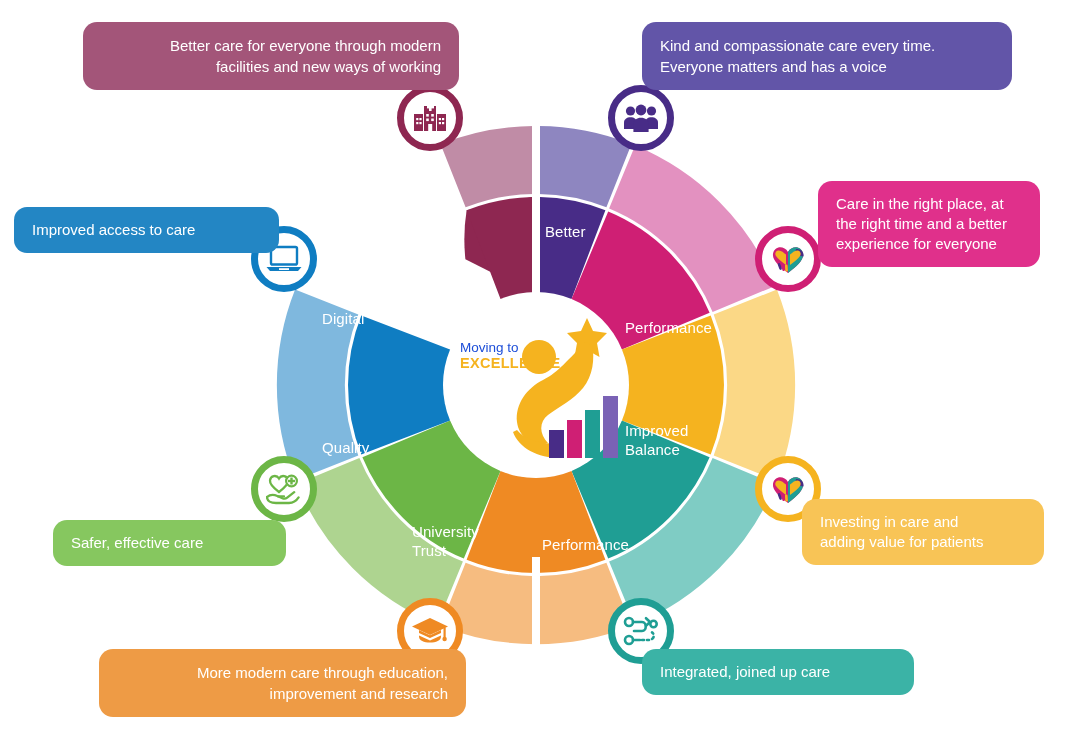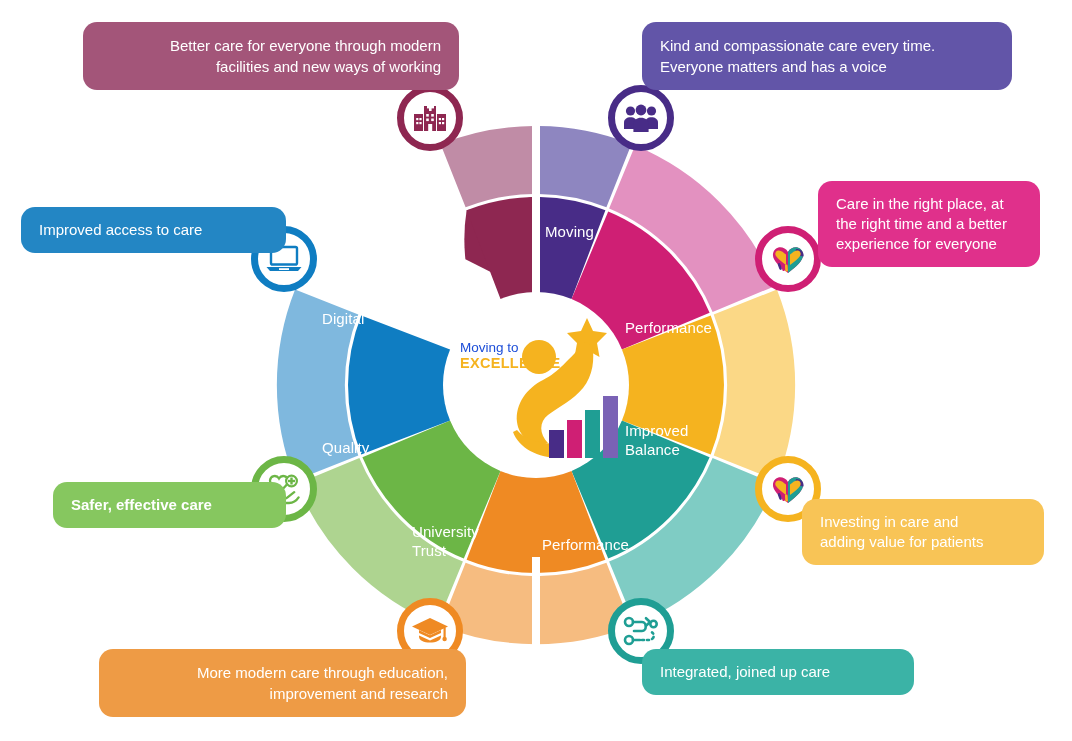--- a/index.html
+++ b/index.html
@@ -127,21 +127,21 @@
       <path d="M14 120 C 20 136 38 146 62 146 L 62 132 C 42 132 26 128 18 118 Z" fill="#f5b31f"></path>
 
       <rect x="50" y="118" width="15" height="28" fill="#482c87"></rect>
       <rect x="68" y="108" width="15" height="38" fill="#cf1f74"></rect>
       <rect x="86" y="98" width="15" height="48" fill="#1f9e94"></rect>
       <rect x="104" y="84" width="15" height="62" fill="#7a62b5"></rect>
     </svg>
   </div>
 
   <div class="seg-label" style="left:415px;top:210px;width:110px;">HTP</div>
-  <div class="seg-label" style="left:545px;top:210px;width:110px;">Moving</div>
+  <div class="seg-label" style="left:545px;top:210px;width:110px;">Better</div>
   <div class="seg-label" style="left:625px;top:306px;width:130px;">Performance</div>
   <div class="seg-label" style="left:625px;top:409px;width:125px;">Improved
 Balance</div>
   <div class="seg-label" style="left:542px;top:523px;width:130px;">Performance</div>
   <div class="seg-label" style="left:412px;top:510px;width:115px;">University
 Trust</div>
   <div class="seg-label" style="left:322px;top:426px;width:110px;">Quality</div>
   <div class="seg-label" style="left:322px;top:297px;width:110px;">Digital</div>
 
   <div class="badge" style="left:397px;top:85px;border:7px solid #8e2751;">
@@ -264,17 +264,17 @@
 Everyone matters and has a voice</div>
 
   <div class="callout ta-l" style="left:802px;top:499px;width:242px;background:#f8c456;">Investing in care and
 adding value for patients</div>
 
   <div class="callout ta-l" style="left:642px;top:649px;width:272px;background:#3bb3a6;">Integrated, joined up care</div>
 
   <div class="callout two ta-r" style="left:68px;top:649px;width:367px;background:#ee9b45;">More modern care through education,
 improvement and research</div>
 
-  <div class="callout ta-l" style="left:53px;top:482px;width:233px;background:#86c75f;font-weight:bold;">Safer, effective care</div>
-
-  <div class="callout ta-l" style="left:21px;top:207px;width:265px;background:#2386c4;">Improved access to care</div>
+  <div class="callout ta-l" style="left:53px;top:520px;width:233px;background:#86c75f;">Safer, effective care</div>
+
+  <div class="callout ta-l" style="left:14px;top:207px;width:265px;background:#2386c4;border-radius:13px;">Improved access to care</div>
 
 </div>
 
 </body></html>

